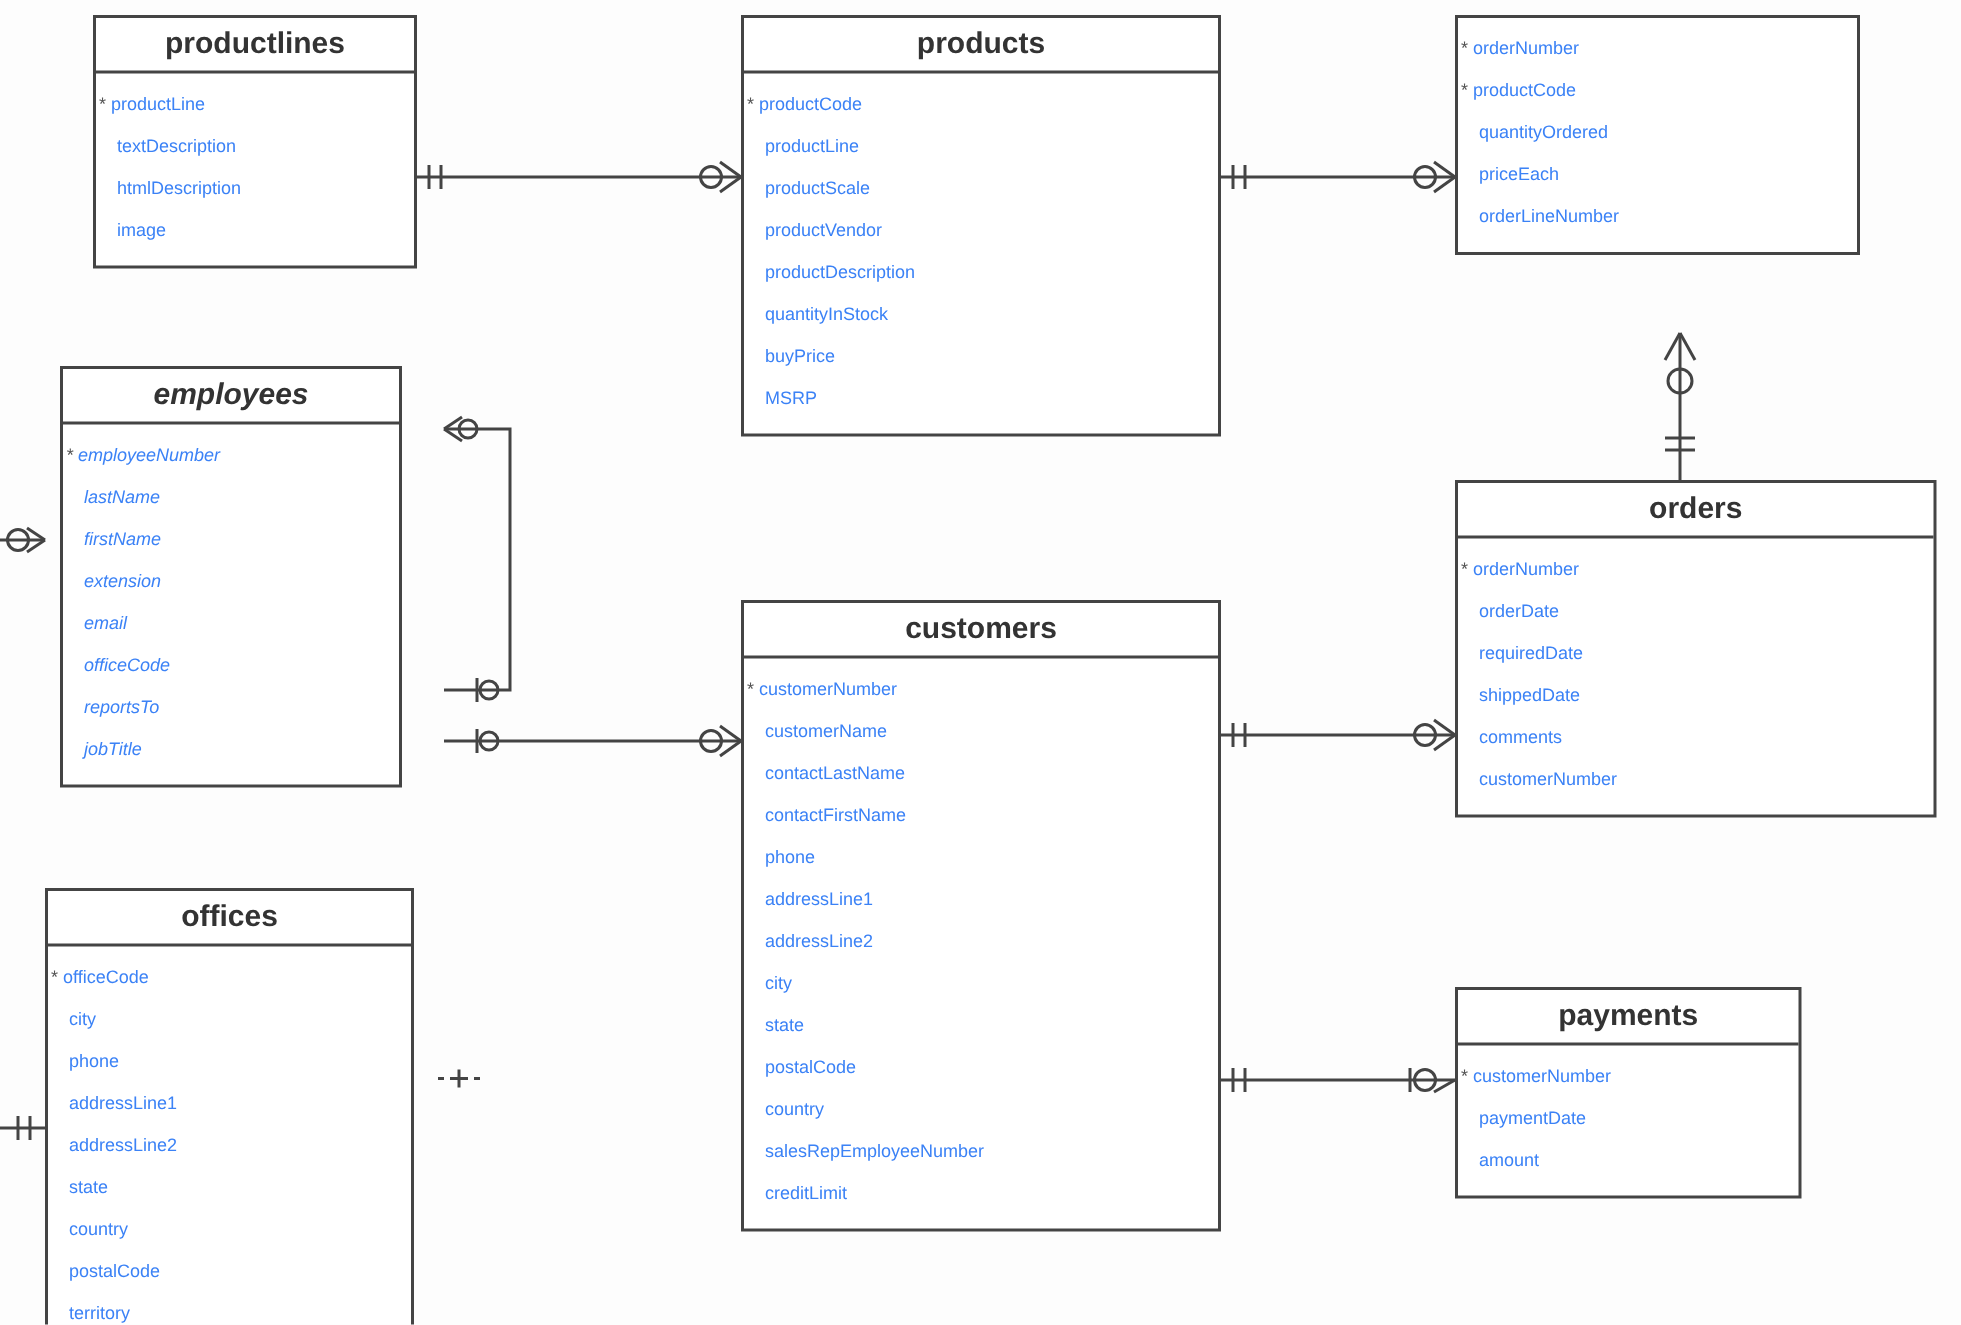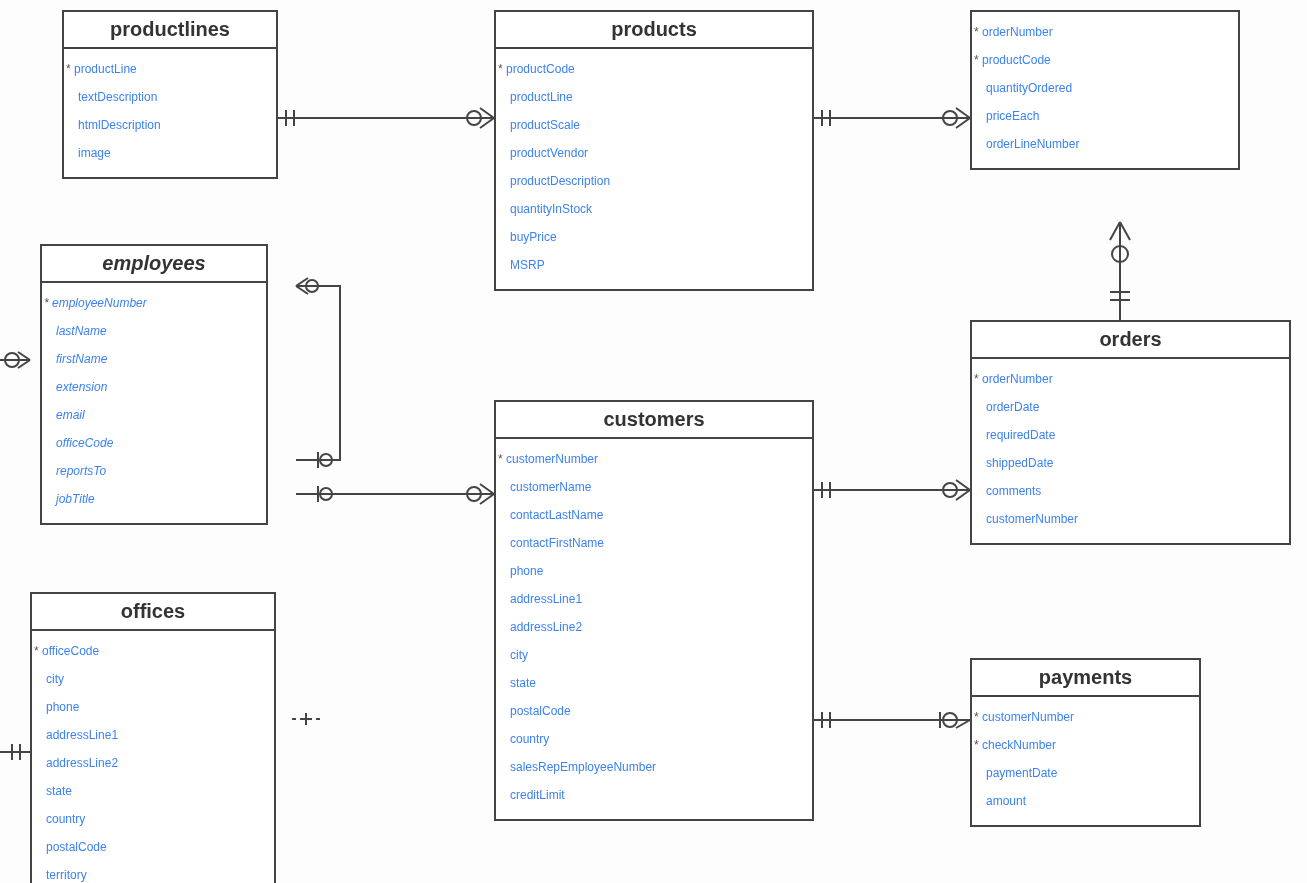--- a/index.html
+++ b/index.html
@@ -210,17 +210,16 @@
     <div class="attr">shippedDate</div>
     <div class="attr">comments</div>
     <div class="attr">customerNumber</div>
   </div>
 </div>
 
 <div class="entity" style="left:970px; top:658px; width:231px;">
   <div class="entity-title">payments</div>
   <div class="entity-body">
     <div class="attr pk">customerNumber</div>
-    <div class="attr pk">checkNumber</div>
     <div class="attr">paymentDate</div>
     <div class="attr">amount</div>
   </div>
 </div>
 
 </body></html>

